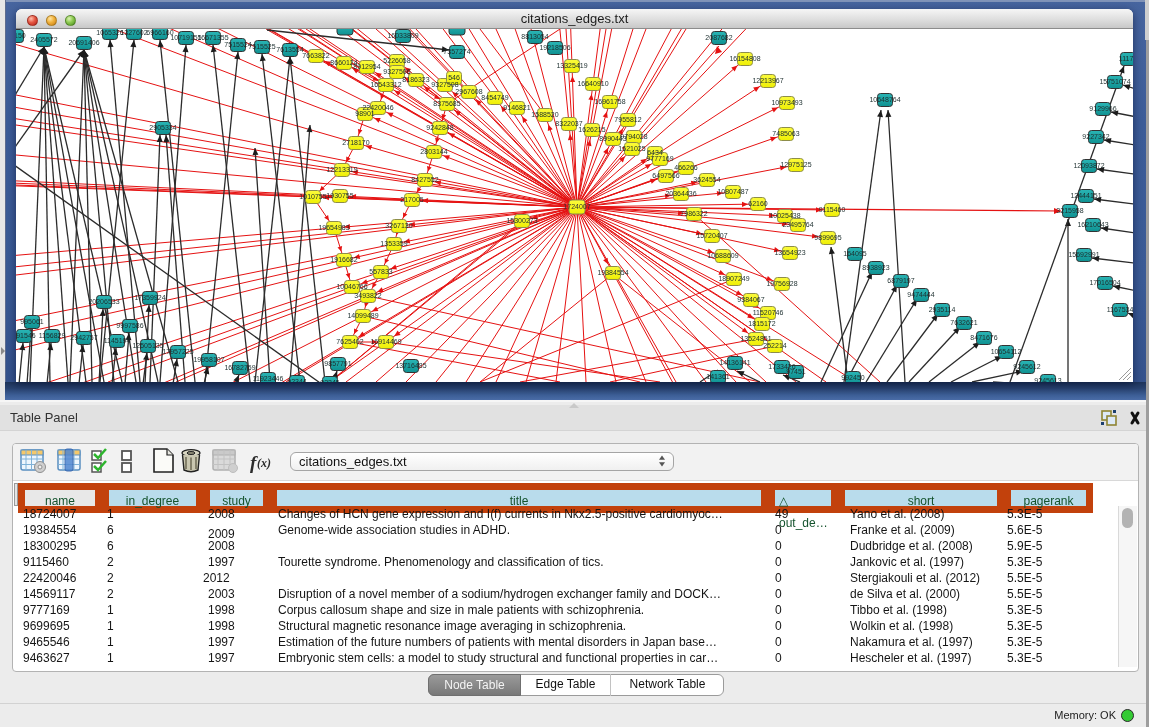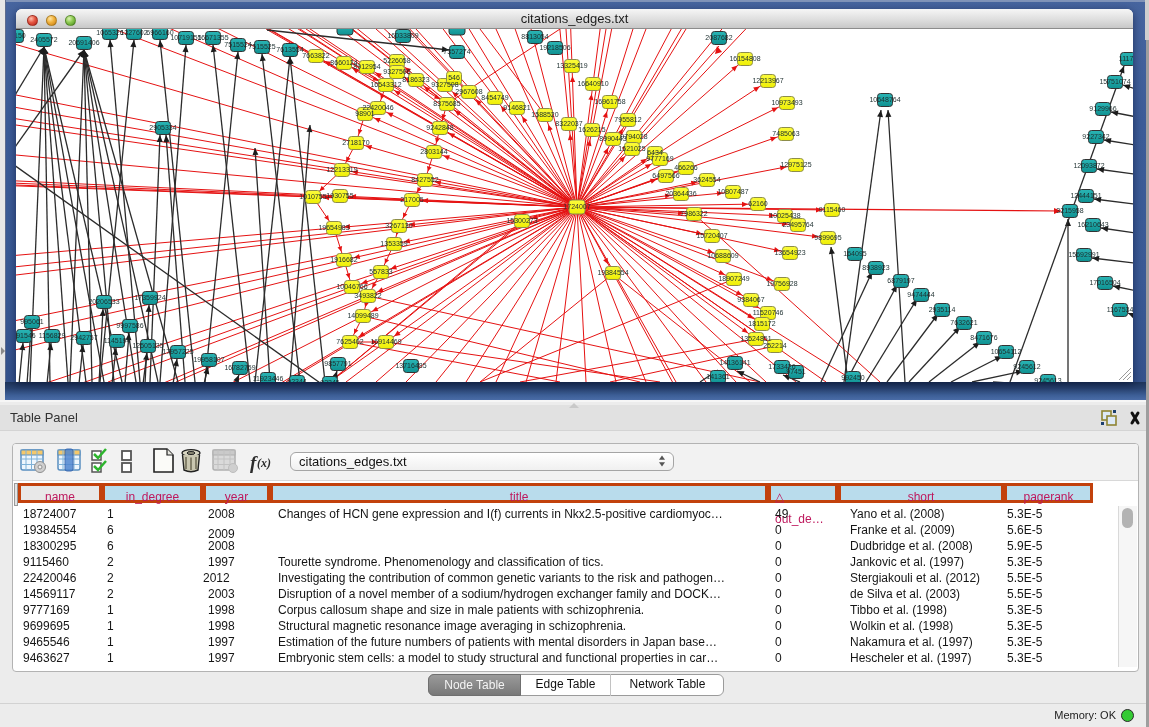--- a/index.html
+++ b/index.html
@@ -1,16 +1,16 @@
 <!DOCTYPE html>
 <html><head><meta charset="utf-8"><title>c</title><style>
 html,body{margin:0;padding:0}
 body{width:1149px;height:727px;position:relative;font-family:"Liberation Sans",sans-serif;background:#e6e6e6;overflow:hidden}
 .abs{position:absolute}
-.hdr{height:20px;font-size:12px;color:#be185d;line-height:22px;border:3px solid #c2410c;box-sizing:border-box;top:483px}
+.hdr{height:30px;font-size:12px;color:#14532d;line-height:22px;border:7px solid #c2410c;box-sizing:border-box;top:483px}
 .rw{font-size:12px;color:#151515;line-height:16px}
 </style></head><body>
 
 <div class="abs" style="left:0;top:0;width:1149px;height:402px;background:linear-gradient(180deg,#47659f 0%,#3c5c98 30%,#3a5a95 70%,#33508a 100%)"></div>
 <div class="abs" style="left:0;top:0;width:1149px;height:2px;background:#8093b8"></div>
 <div class="abs" style="left:0;top:0;width:5px;height:402px;background:#e7e7e7;border-right:1px solid #5d6c8e;box-sizing:content-box"></div>
 <div class="abs" style="left:5px;top:382px;width:1141px;height:18px;background:linear-gradient(#1e345a 0%,#28426f 35%,#3d5f97 75%,#4a6ca7 100%)"></div>
 
 <div class="abs" style="left:16px;top:9px;width:1117px;height:373px;border-radius:6px 6px 0 0;box-shadow:0 2px 8px rgba(0,10,40,.55);background:#fff"></div>
 <div class="abs" style="left:16px;top:9px;width:1117px;height:20px;border-radius:6px 6px 0 0;background:linear-gradient(#f6f6f6,#dedede 55%,#c8c8c8);border-bottom:1px solid #8c8c8c;box-sizing:border-box"></div>
@@ -763,38 +763,39 @@
 <div class="abs" style="left:290px;top:452px;width:384px;height:19px;background:linear-gradient(#ffffff,#f0f0f0);border:1px solid #a5a5a5;border-radius:6px;box-sizing:border-box"></div>
 <div class="abs" style="left:299px;top:452px;font-size:13px;line-height:19px;color:#111">citations_edges.txt</div>
 <svg class="abs" style="left:656px;top:454px" width="12" height="14" viewBox="0 0 14 15">
  <path d="M7 1 L10.5 6 H3.5 Z" fill="#555"></path>
     <path d="M7 14 L10.5 9 H3.5 Z" fill="#555"></path>
 </svg>
 <div class="abs" style="left:14px;top:483px;width:1123px;height:23px;background:#fff;"></div>
 <div class="abs" style="left:14px;top:483px;width:4px;height:23px;background:#e4e4e4;border:1px solid #9a9a9a;box-sizing:border-box"></div>
 <div class="abs hdr" style="left:18px;top:483px;width:84px;background:#e8e8e8;text-align:center;">name</div>
 <div class="abs hdr" style="left:102px;top:483px;width:101px;background:#b9dcec;text-align:center;">in_degree</div>
-<div class="abs hdr" style="left:203px;top:483px;width:67px;background:#b9dcec;text-align:center;">year</div>
+<div class="abs hdr" style="left:203px;top:483px;width:67px;background:#b9dcec;text-align:center;">study</div>
 <div class="abs hdr" style="left:270px;top:483px;width:498px;background:#b9dcec;text-align:center;">title</div>
 <div class="abs hdr" style="left:768px;top:483px;width:70px;background:#b9dcec;text-align:left;padding-left:4px;">△ out_de…</div>
 <div class="abs hdr" style="left:838px;top:483px;width:166px;background:#b9dcec;text-align:center;">short</div>
 <div class="abs hdr" style="left:1004px;top:483px;width:89px;background:#b9dcec;text-align:center;">pagerank</div>
 <div class="abs rw" style="left:0;top:506px;width:1118px;height:16px;">
     <span style="position:absolute;left:23px;top:0;width:79px;white-space:nowrap;overflow:hidden">18724007</span>
     <span style="position:absolute;left:107px;top:0;width:96px;white-space:nowrap;overflow:hidden">1</span>
     <span style="position:absolute;left:208px;top:0;width:62px;white-space:nowrap;overflow:hidden">2008</span>
     <span style="position:absolute;left:278px;top:0;width:486px;white-space:nowrap;overflow:hidden">Changes of HCN gene expression and I(f) currents in Nkx2.5-positive cardiomyoc…</span>
     <span style="position:absolute;left:775px;top:0;width:63px;white-space:nowrap;overflow:hidden">49</span>
     <span style="position:absolute;left:850px;top:0;width:150px;white-space:nowrap;overflow:hidden">Yano et al. (2008)</span>
     <span style="position:absolute;left:1007px;top:0;width:86px;white-space:nowrap;overflow:hidden">5.3E-5</span>
   </div>
 <div class="abs rw" style="left:0;top:522px;width:1118px;height:16px;">
     <span style="position:absolute;left:23px;top:0;width:79px;white-space:nowrap;overflow:hidden">19384554</span>
     <span style="position:absolute;left:107px;top:0;width:96px;white-space:nowrap;overflow:hidden">6</span>
     <span style="position:absolute;left:208px;top:4px;width:62px;white-space:nowrap;overflow:hidden">2009</span>
+    <span style="position:absolute;left:278px;top:0;width:486px;white-space:nowrap;overflow:hidden">Genome-wide association studies in ADHD.</span>
     <span style="position:absolute;left:775px;top:0;width:63px;white-space:nowrap;overflow:hidden">0</span>
     <span style="position:absolute;left:850px;top:0;width:150px;white-space:nowrap;overflow:hidden">Franke et al. (2009)</span>
     <span style="position:absolute;left:1007px;top:0;width:86px;white-space:nowrap;overflow:hidden">5.6E-5</span>
   </div>
 <div class="abs rw" style="left:0;top:538px;width:1118px;height:16px;">
     <span style="position:absolute;left:23px;top:0;width:79px;white-space:nowrap;overflow:hidden">18300295</span>
     <span style="position:absolute;left:107px;top:0;width:96px;white-space:nowrap;overflow:hidden">6</span>
     <span style="position:absolute;left:208px;top:0;width:62px;white-space:nowrap;overflow:hidden">2008</span>
     <span style="position:absolute;left:775px;top:0;width:63px;white-space:nowrap;overflow:hidden">0</span>
     <span style="position:absolute;left:850px;top:0;width:150px;white-space:nowrap;overflow:hidden">Dudbridge et al. (2008)</span>
@@ -806,32 +807,31 @@
     <span style="position:absolute;left:208px;top:0;width:62px;white-space:nowrap;overflow:hidden">1997</span>
     <span style="position:absolute;left:278px;top:0;width:486px;white-space:nowrap;overflow:hidden">Tourette syndrome. Phenomenology and classification of tics.</span>
     <span style="position:absolute;left:775px;top:0;width:63px;white-space:nowrap;overflow:hidden">0</span>
     <span style="position:absolute;left:850px;top:0;width:150px;white-space:nowrap;overflow:hidden">Jankovic et al. (1997)</span>
     <span style="position:absolute;left:1007px;top:0;width:86px;white-space:nowrap;overflow:hidden">5.3E-5</span>
   </div>
 <div class="abs rw" style="left:0;top:570px;width:1118px;height:16px;">
     <span style="position:absolute;left:23px;top:0;width:79px;white-space:nowrap;overflow:hidden">22420046</span>
     <span style="position:absolute;left:107px;top:0;width:96px;white-space:nowrap;overflow:hidden">2</span>
     <span style="position:absolute;left:203px;top:0;width:62px;white-space:nowrap;overflow:hidden">2012</span>
-    <span style="position:absolute;left:278px;top:0;width:486px;white-space:nowrap;overflow:hidden">Investigating the contribution of common genetic variants to the risk and pathogen…</span>
     <span style="position:absolute;left:775px;top:0;width:63px;white-space:nowrap;overflow:hidden">0</span>
     <span style="position:absolute;left:850px;top:0;width:150px;white-space:nowrap;overflow:hidden">Stergiakouli et al. (2012)</span>
     <span style="position:absolute;left:1007px;top:0;width:86px;white-space:nowrap;overflow:hidden">5.5E-5</span>
   </div>
 <div class="abs rw" style="left:0;top:586px;width:1118px;height:16px;">
     <span style="position:absolute;left:23px;top:0;width:79px;white-space:nowrap;overflow:hidden">14569117</span>
     <span style="position:absolute;left:107px;top:0;width:96px;white-space:nowrap;overflow:hidden">2</span>
     <span style="position:absolute;left:208px;top:0;width:62px;white-space:nowrap;overflow:hidden">2003</span>
     <span style="position:absolute;left:278px;top:0;width:486px;white-space:nowrap;overflow:hidden">Disruption of a novel member of a sodium/hydrogen exchanger family and DOCK…</span>
     <span style="position:absolute;left:775px;top:0;width:63px;white-space:nowrap;overflow:hidden">0</span>
-    <span style="position:absolute;left:850px;top:0;width:150px;white-space:nowrap;overflow:hidden">de Silva et al. (2003)</span>
+    <span style="position:absolute;left:850px;top:0;width:150px;white-space:nowrap;overflow:hidden">de Silva et al. (2000)</span>
     <span style="position:absolute;left:1007px;top:0;width:86px;white-space:nowrap;overflow:hidden">5.5E-5</span>
   </div>
 <div class="abs rw" style="left:0;top:602px;width:1118px;height:16px;">
     <span style="position:absolute;left:23px;top:0;width:79px;white-space:nowrap;overflow:hidden">9777169</span>
     <span style="position:absolute;left:107px;top:0;width:96px;white-space:nowrap;overflow:hidden">1</span>
     <span style="position:absolute;left:208px;top:0;width:62px;white-space:nowrap;overflow:hidden">1998</span>
     <span style="position:absolute;left:278px;top:0;width:486px;white-space:nowrap;overflow:hidden">Corpus callosum shape and size in male patients with schizophrenia.</span>
     <span style="position:absolute;left:775px;top:0;width:63px;white-space:nowrap;overflow:hidden">0</span>
     <span style="position:absolute;left:850px;top:0;width:150px;white-space:nowrap;overflow:hidden">Tibbo et al. (1998)</span>
     <span style="position:absolute;left:1007px;top:0;width:86px;white-space:nowrap;overflow:hidden">5.3E-5</span>

